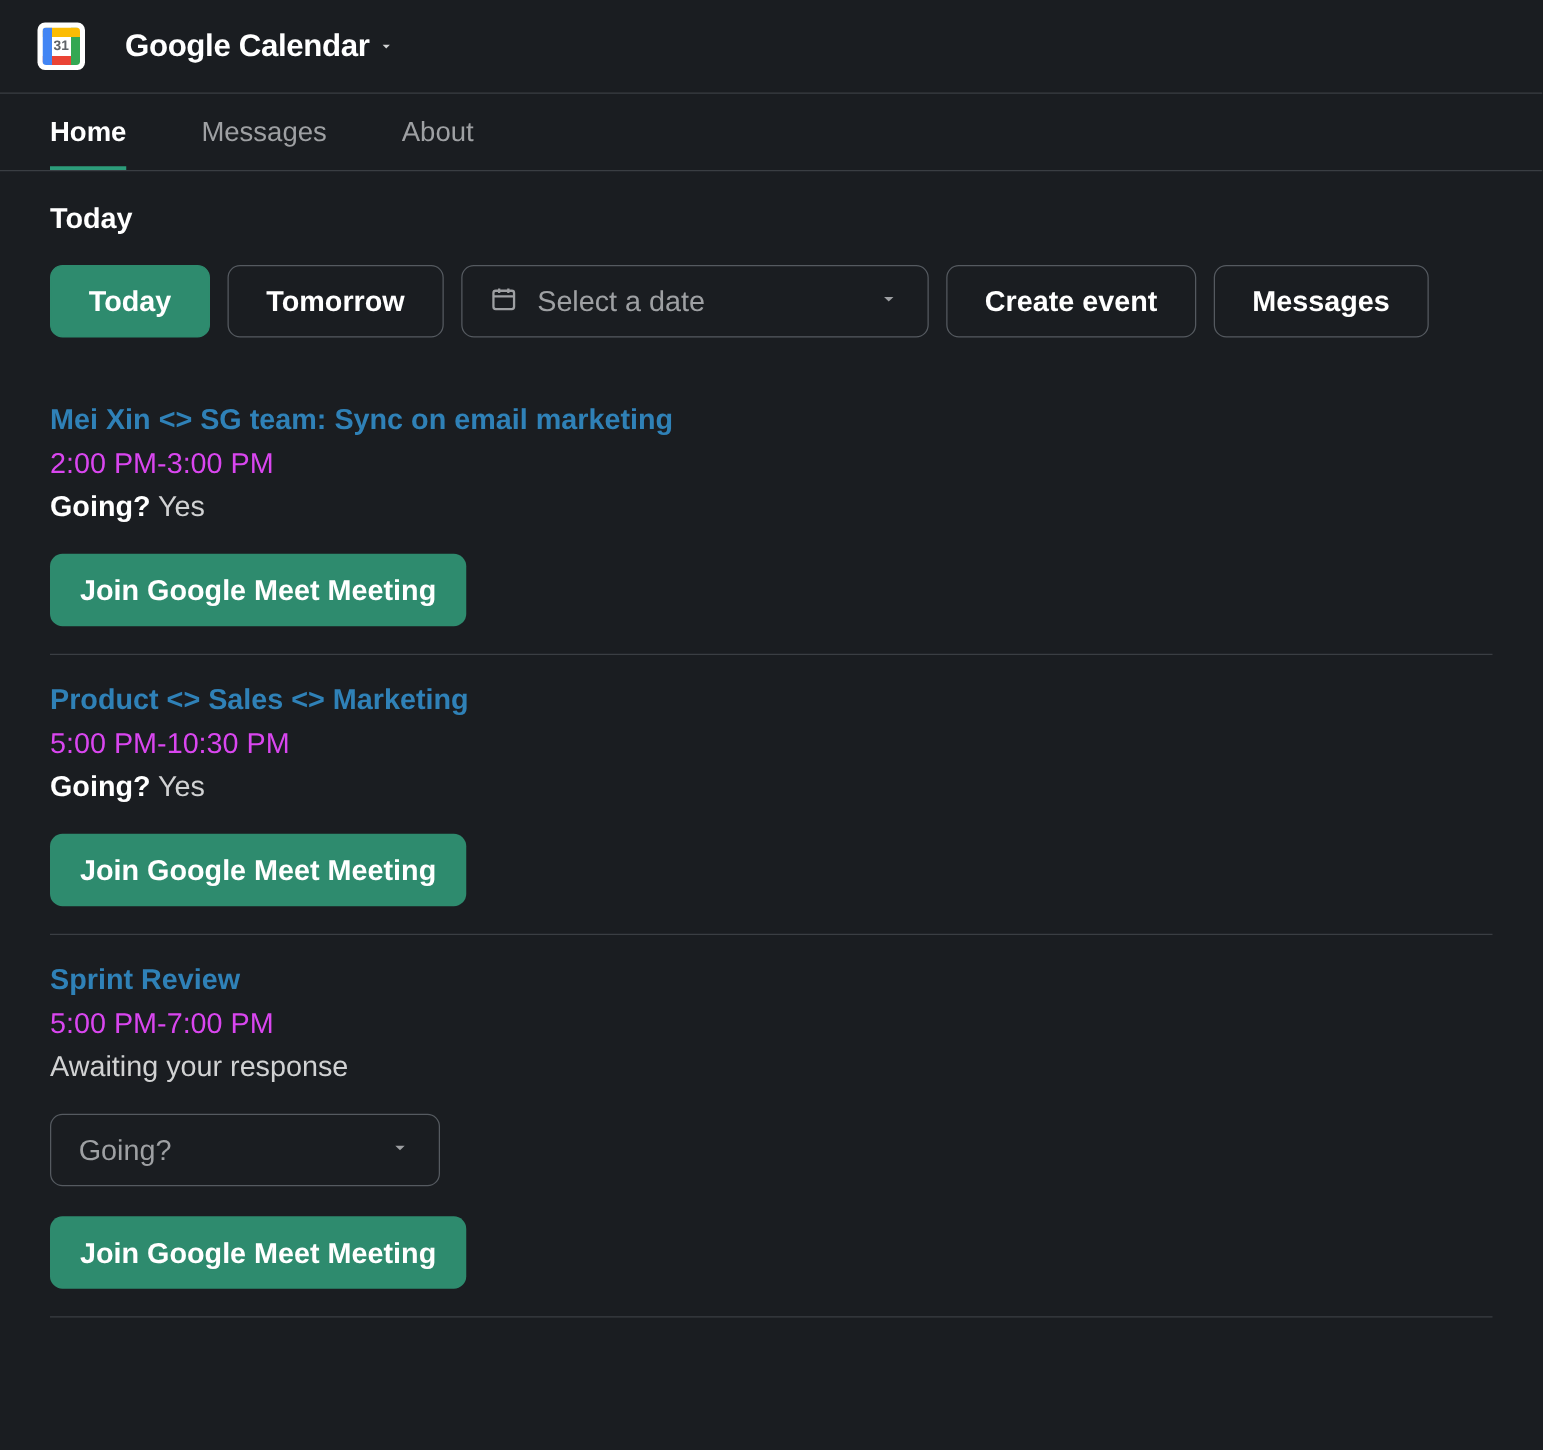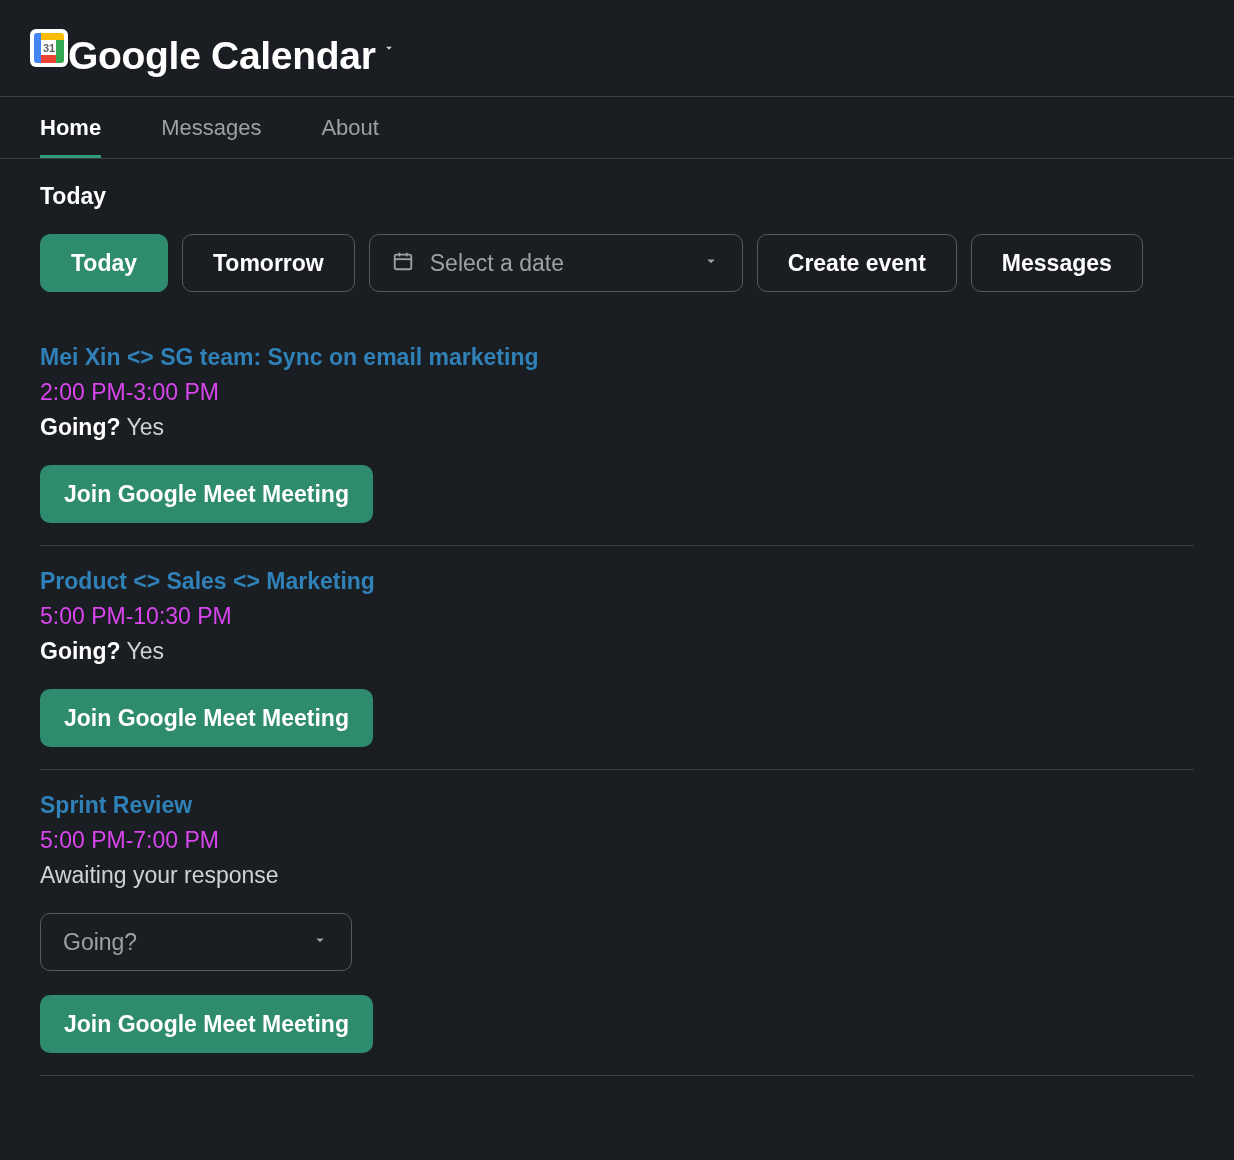--- a/index.html
+++ b/index.html
@@ -11,21 +11,21 @@
       background-color: #1a1d21;
       color: #d1d2d3;
       font-family: -apple-system, BlinkMacSystemFont, "Segoe UI", Helvetica, Arial, sans-serif;
       width: 1234px;
       height: 1160px;
     }
     .header {
       display: flex;
       align-items: center;
       padding: 18px 30px;
-      gap: 0;
+      gap: 32px;
     }
     .app-icon {
       width: 38px;
       height: 38px;
       border-radius: 6px;
       background: white;
       position: relative;
       overflow: hidden;
     }
     .app-icon::before {
@@ -45,25 +45,24 @@
     .app-icon-num {
       position: absolute;
       top: 50%;
       left: 50%;
       transform: translate(-50%, -50%);
       font-size: 11px;
       font-weight: bold;
       color: #5f6368;
     }
     .app-title {
-      font-size: 39px;
+      font-size: 25px;
       font-weight: 900;
       color: #ffffff;
       letter-spacing: -0.3px;
-      margin-top: 16px;
     }
     .chevron-down {
       width: 14px;
       height: 14px;
       display: inline-block;
       margin-left: 6px;
     }
     .chevron-down svg {
       width: 100%;
       height: 100%;

